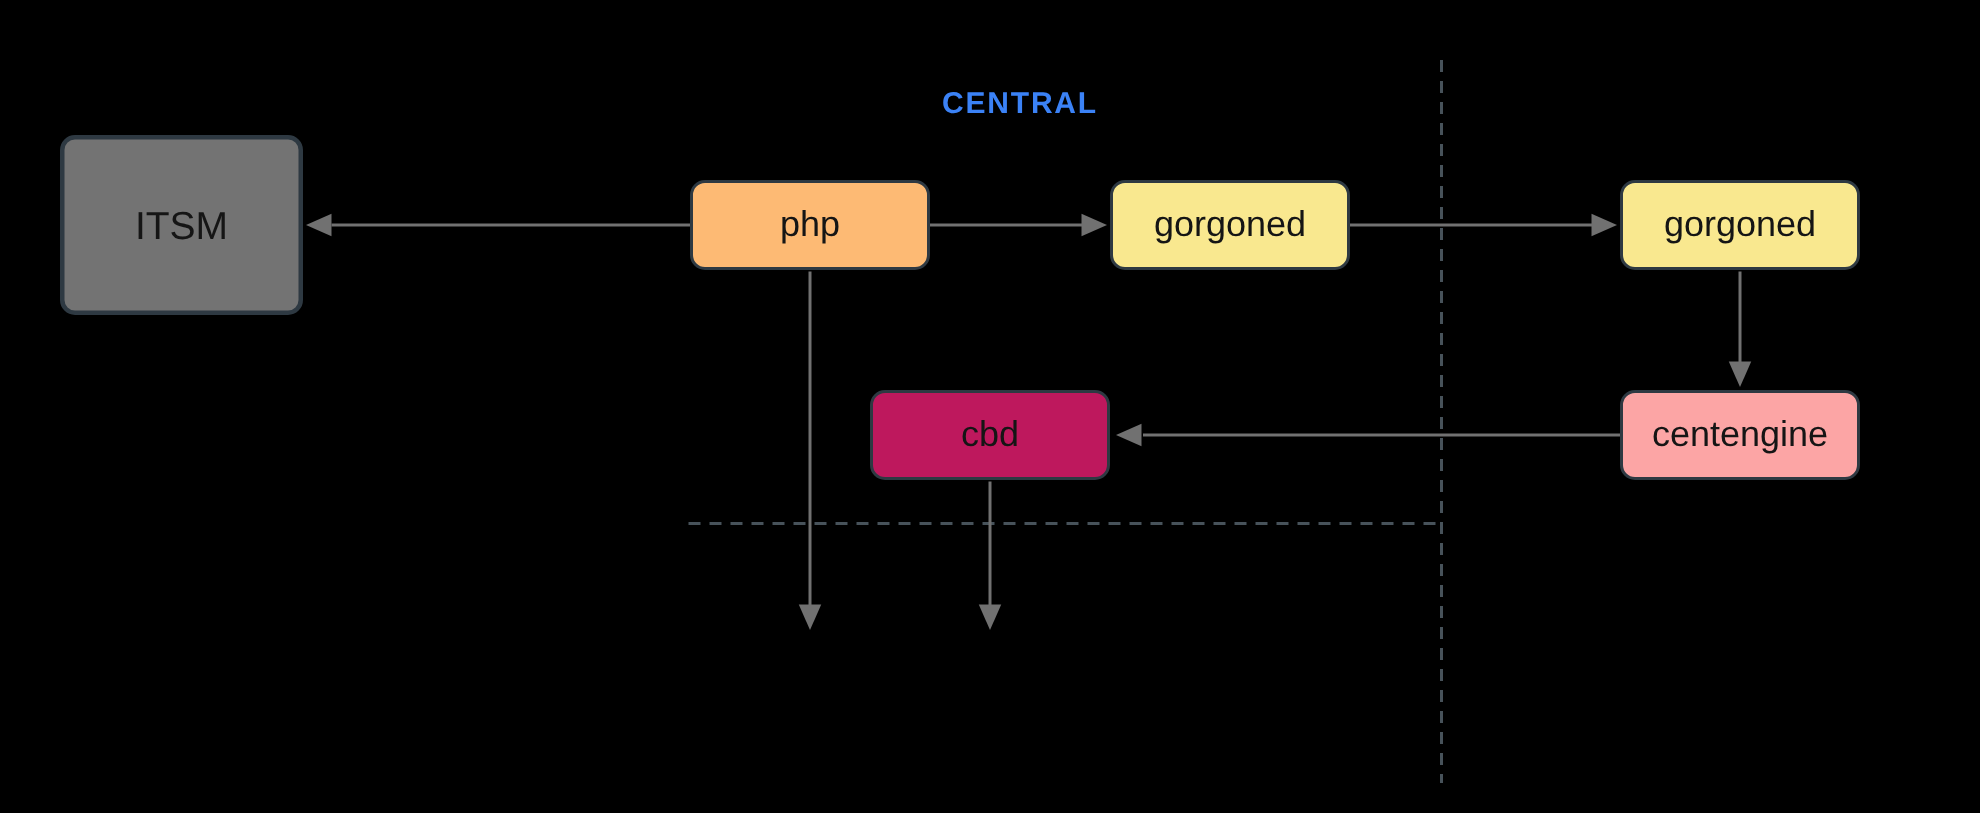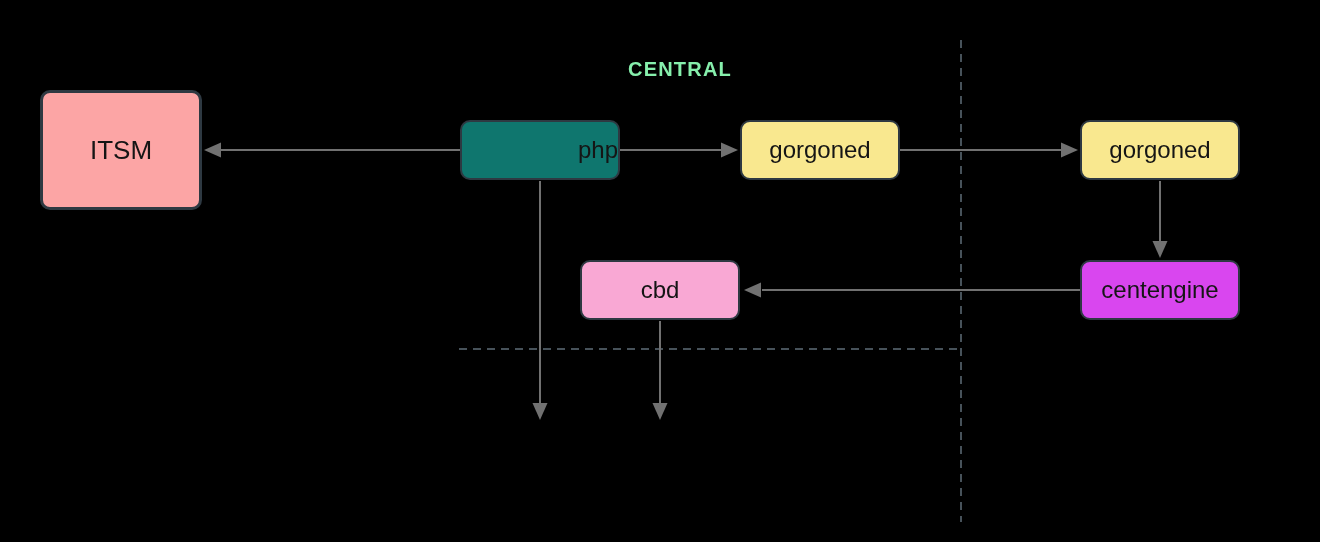--- a/index.html
+++ b/index.html
@@ -35,21 +35,21 @@
     background: #ffffff;
   }
   .node-itsm        { left: 40px;   top: 90px;  width: 162px; height: 120px; font-size: 26px; border-width: 3px; }
   .node-php         { left: 460px;  top: 120px; width: 160px; height: 60px; }
   .node-gorgoned-c  { left: 740px;  top: 120px; width: 160px; height: 60px; }
   .node-gorgoned-p  { left: 1080px; top: 120px; width: 160px; height: 60px; }
   .node-cbd         { left: 580px;  top: 260px; width: 160px; height: 60px; }
   .node-centengine  { left: 1080px; top: 260px; width: 160px; height: 60px; }
   .zone-label {
     position: absolute;
-    color: #86efac;
+    color: #3b82f6;
     font-size: 20px;
     font-weight: 600;
     letter-spacing: 1.2px;
     text-align: center;
     line-height: 24px;
   }
   .zone-label-central  { left: 560px;  top: 57px;  width: 240px; }
   .zone-label-poller   { left: 1060px; top: 57px;  width: 200px; }
   .db-label            { left: 533px;  top: 439px; width: 300px; }
 </style>
@@ -94,38 +94,38 @@
     </g>
 
     <g>
       <line x1="660" y1="321" x2="660" y2="405" stroke="#717171" stroke-width="2"></line>
       <polygon points="660,420 652.5,403 667.5,403" fill="#717171"></polygon>
     </g>
   </svg>
 
   <div class="zone-label zone-label-central">CENTRAL</div>
 
-  <div class="node node-itsm" style="background-color: #fca5a5;">
+  <div class="node node-itsm" style="background-color: #737373;">
     <span>ITSM</span>
   </div>
 
-  <div class="node node-php" style="background-color: #0f766e; justify-content: flex-end;">
+  <div class="node node-php" style="background-color: #fdba74;">
     <span>php</span>
   </div>
 
   <div class="node node-gorgoned-c" style="background-color: rgb(249, 232, 143);">
     <span>gorgoned</span>
   </div>
 
   <div class="node node-gorgoned-p" style="background-color: rgb(249, 232, 143);">
     <span>gorgoned</span>
   </div>
 
-  <div class="node node-cbd" style="background-color: #f9a8d4;">
+  <div class="node node-cbd" style="background-color: #be185d;">
     <span>cbd</span>
   </div>
 
-  <div class="node node-centengine" style="background-color: #d946ef;">
+  <div class="node node-centengine" style="background-color: #fca5a5;">
     <span>centengine</span>
   </div>
 
 
 </div>
 
 </body></html>

